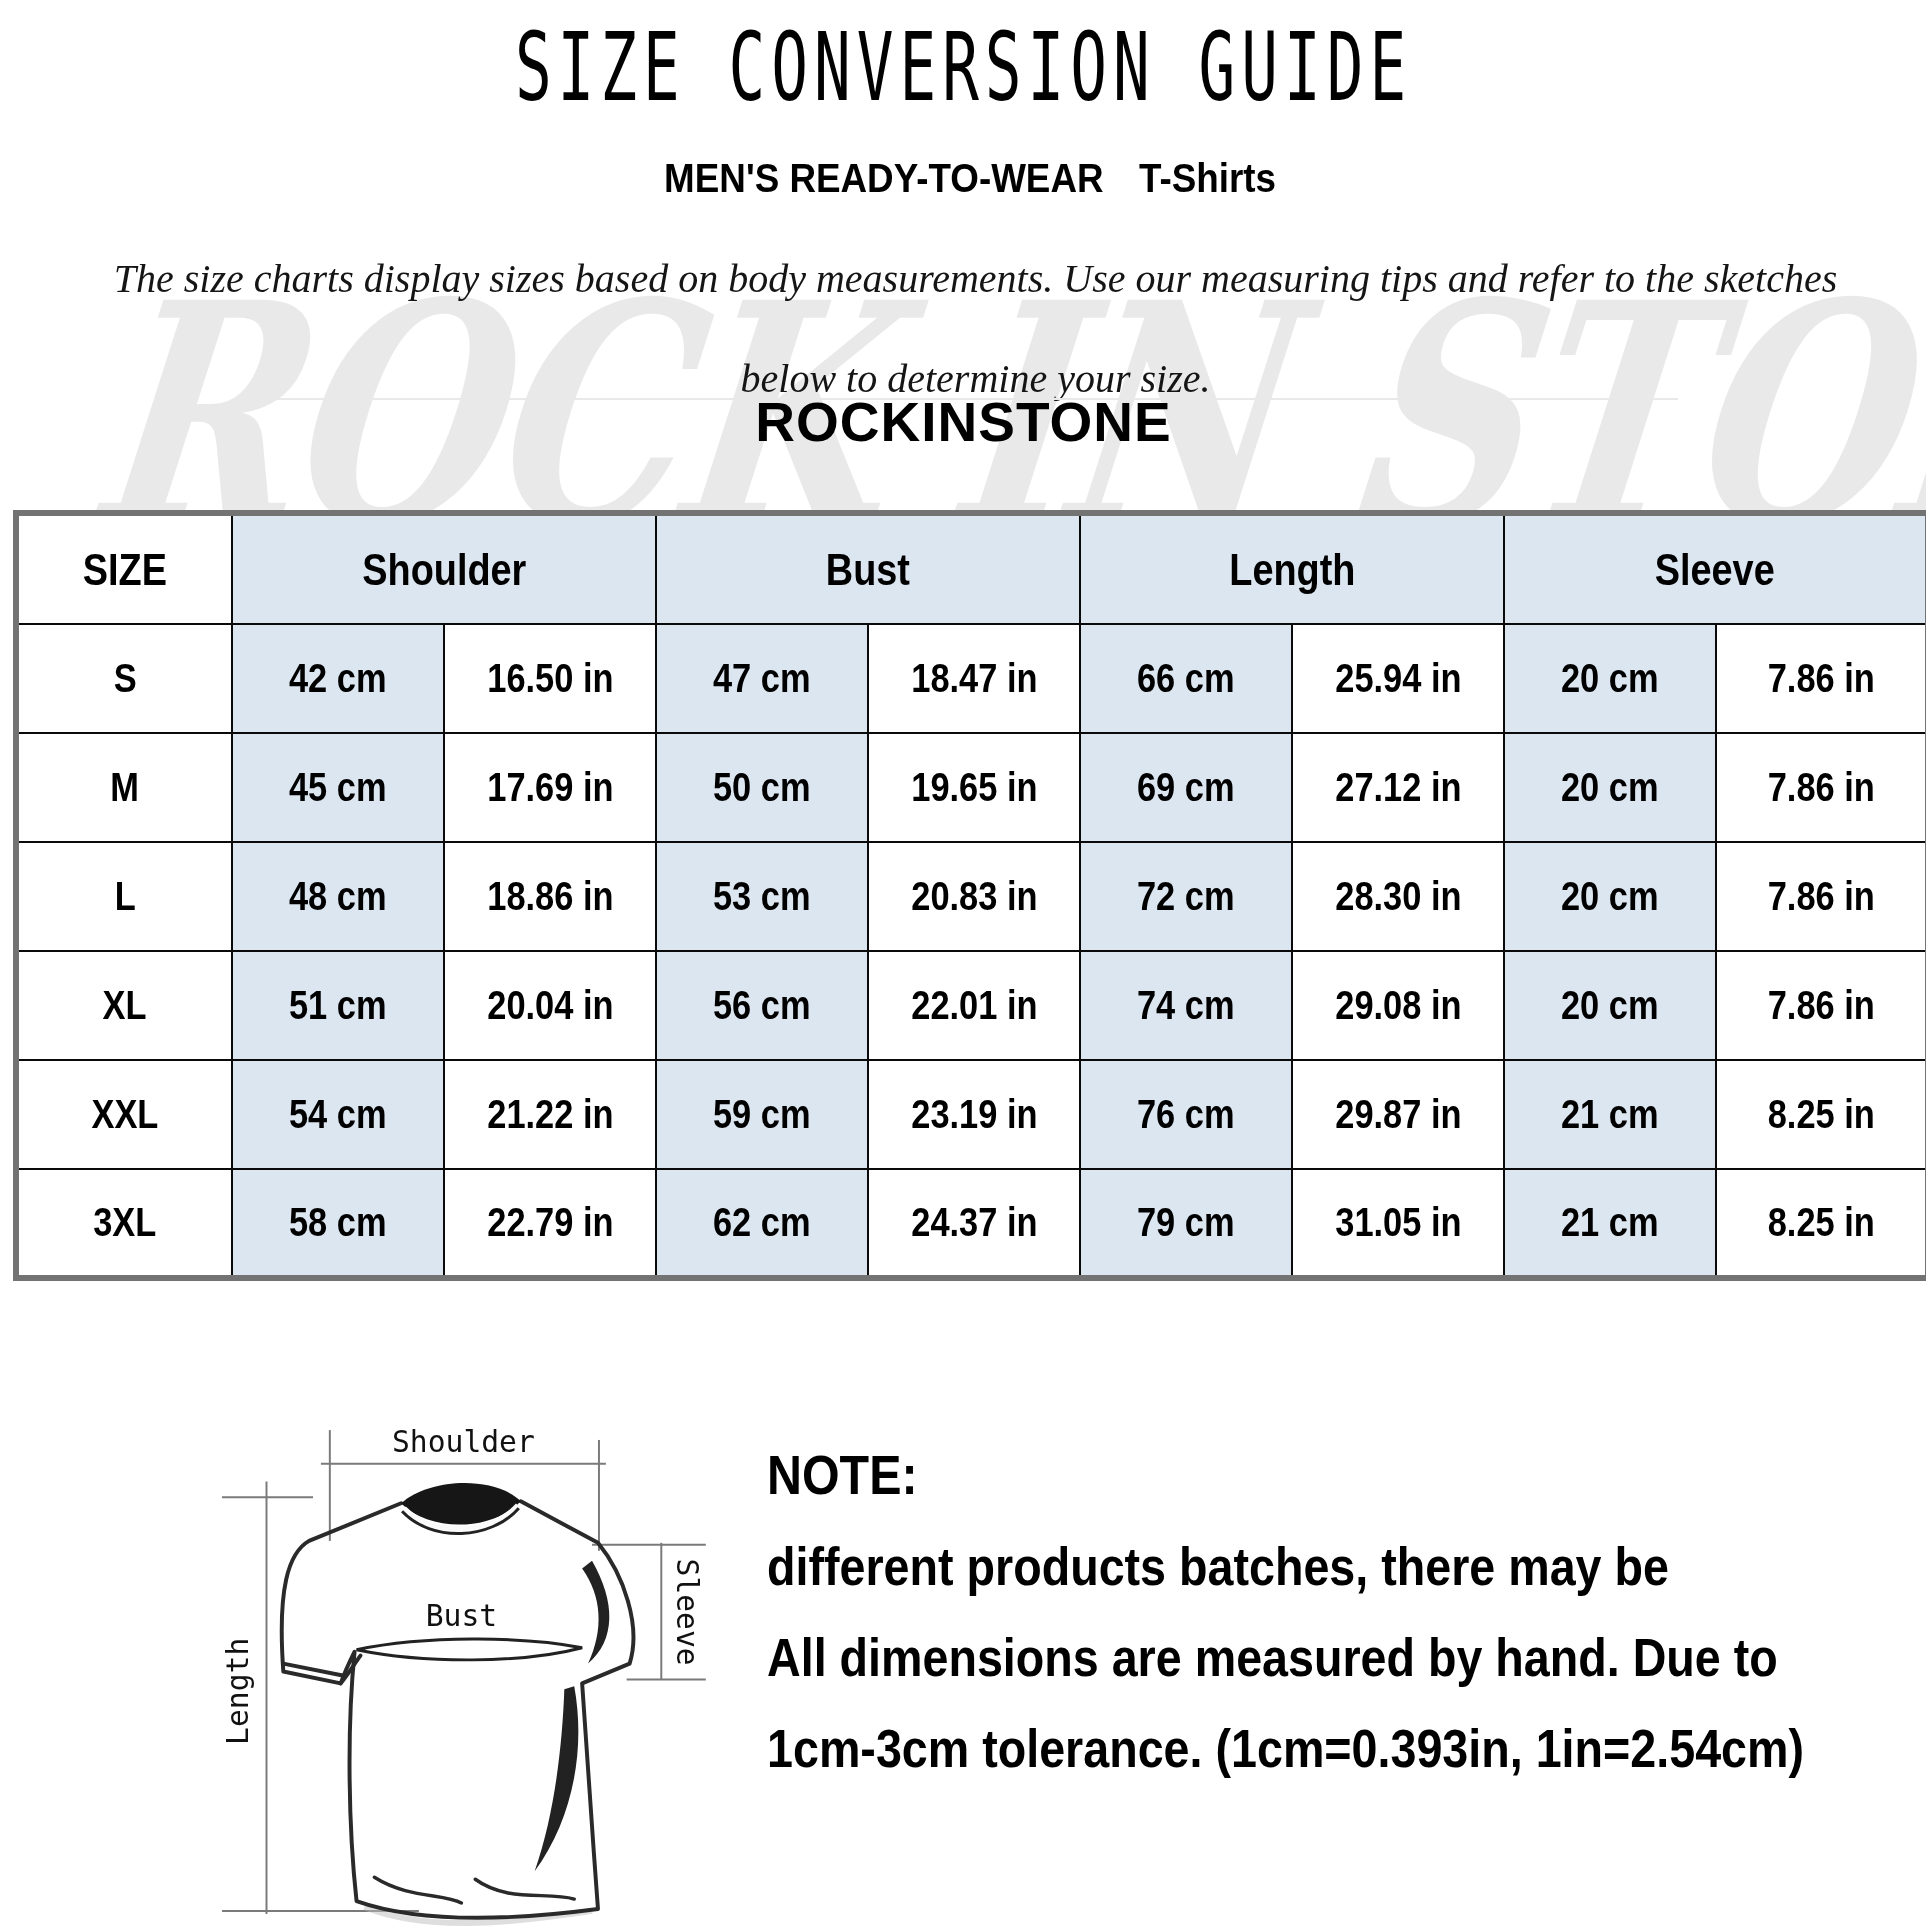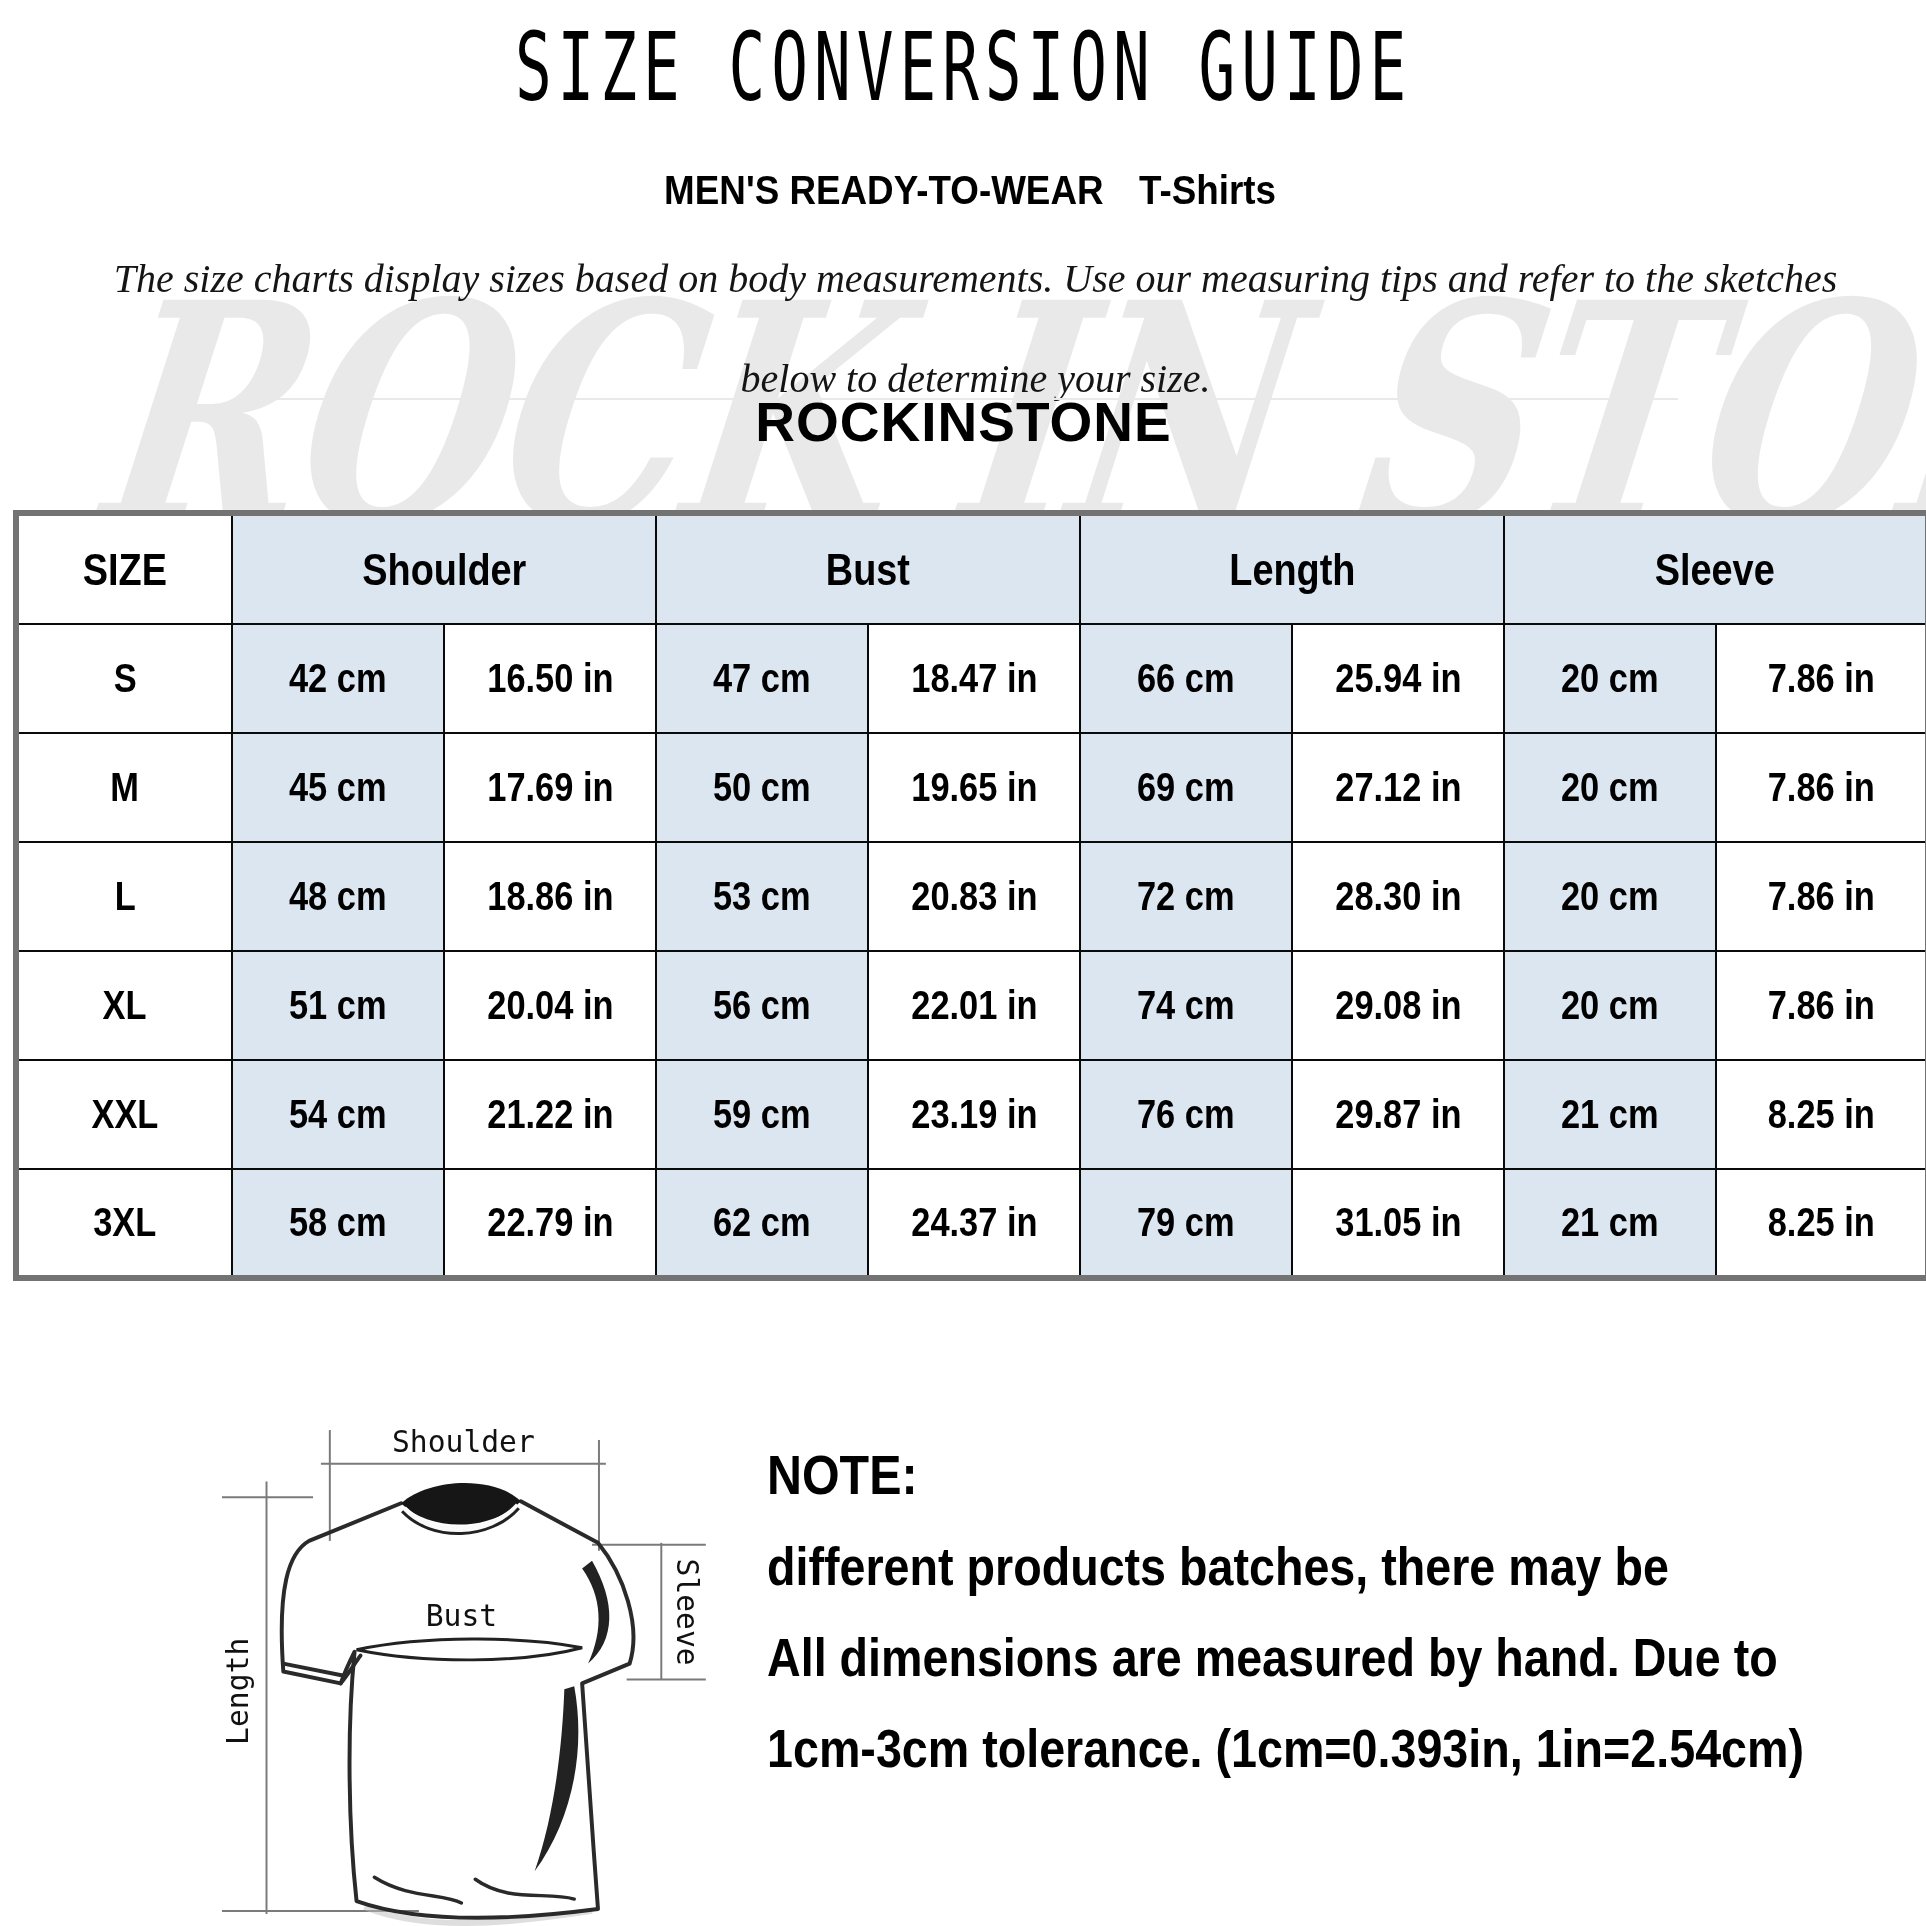--- a/index.html
+++ b/index.html
@@ -18,21 +18,21 @@
   }
   
   .title{
     position:absolute;top:12px;left:0;right:0;text-align:center;
     font-family:"DejaVu Sans Mono","Liberation Mono",monospace;
     font-size:61px;font-weight:400;letter-spacing:6px;white-space:nowrap;
     transform:scaleY(1.55);transform-origin:center top;
   }
   .subtitle{
     position:absolute;top:156px;left:0;right:0;text-align:center;
-    font-size:40px;font-weight:bold;white-space:nowrap;margin-top:12px;
+    font-size:40px;font-weight:bold;white-space:nowrap;
   }
   .subtitle .cx{display:inline-block;transform:scaleX(0.92);transform-origin:center;}
   .desc{
     position:absolute;left:0;right:0;text-align:center;
     font-family:"Liberation Serif",serif;font-style:italic;font-size:40px;color:#151515;
     white-space:nowrap;
     padding-left:24px;
   }
   .desc.l1{top:255px;}
   .desc.l2{top:331px;margin-top:24px;}

